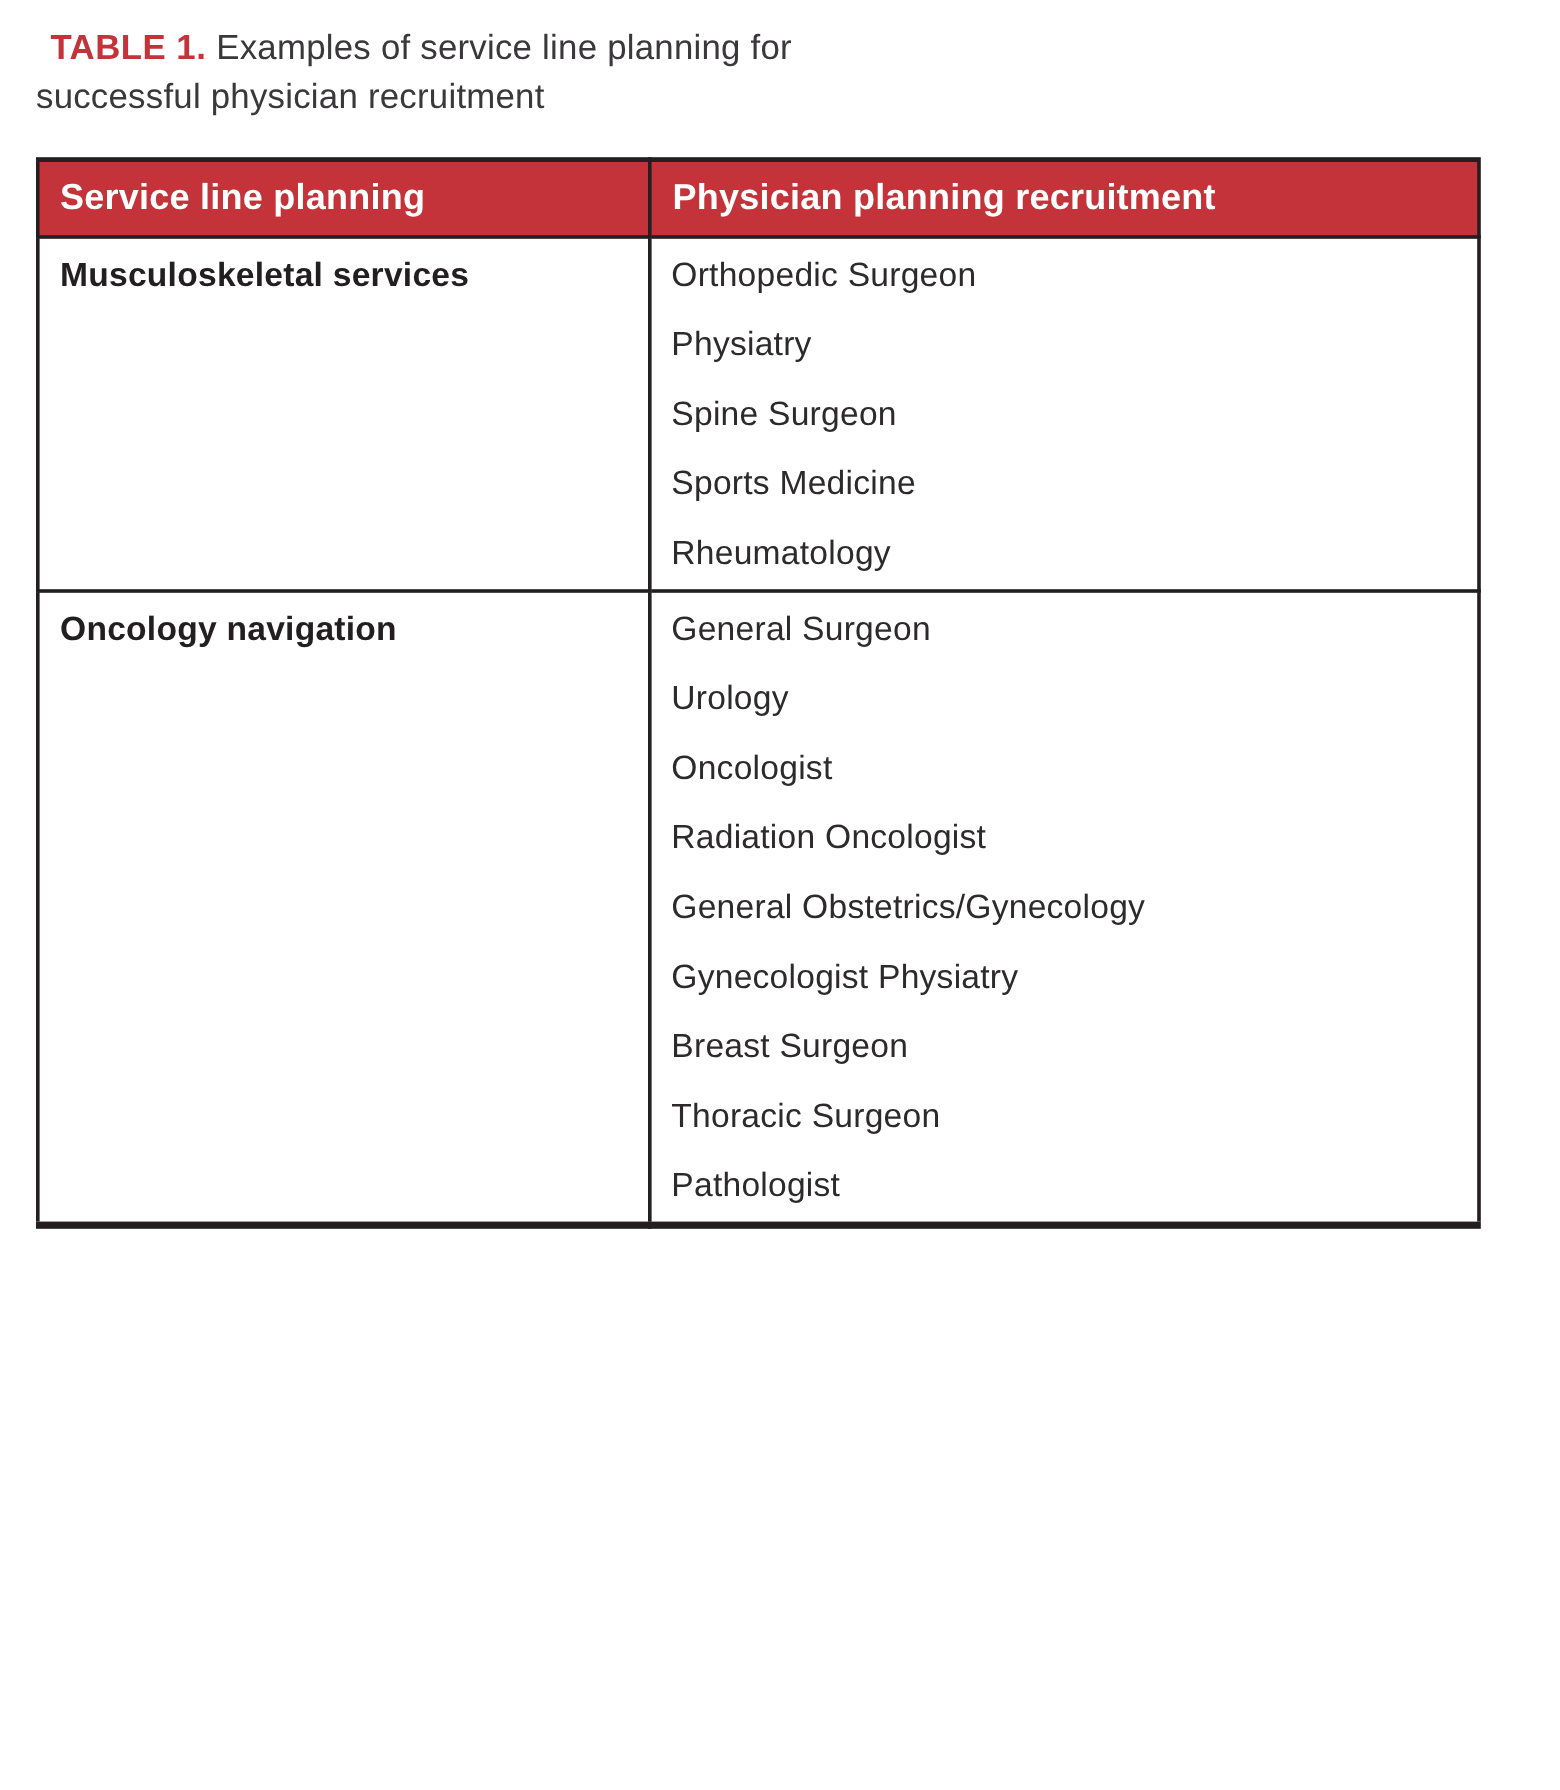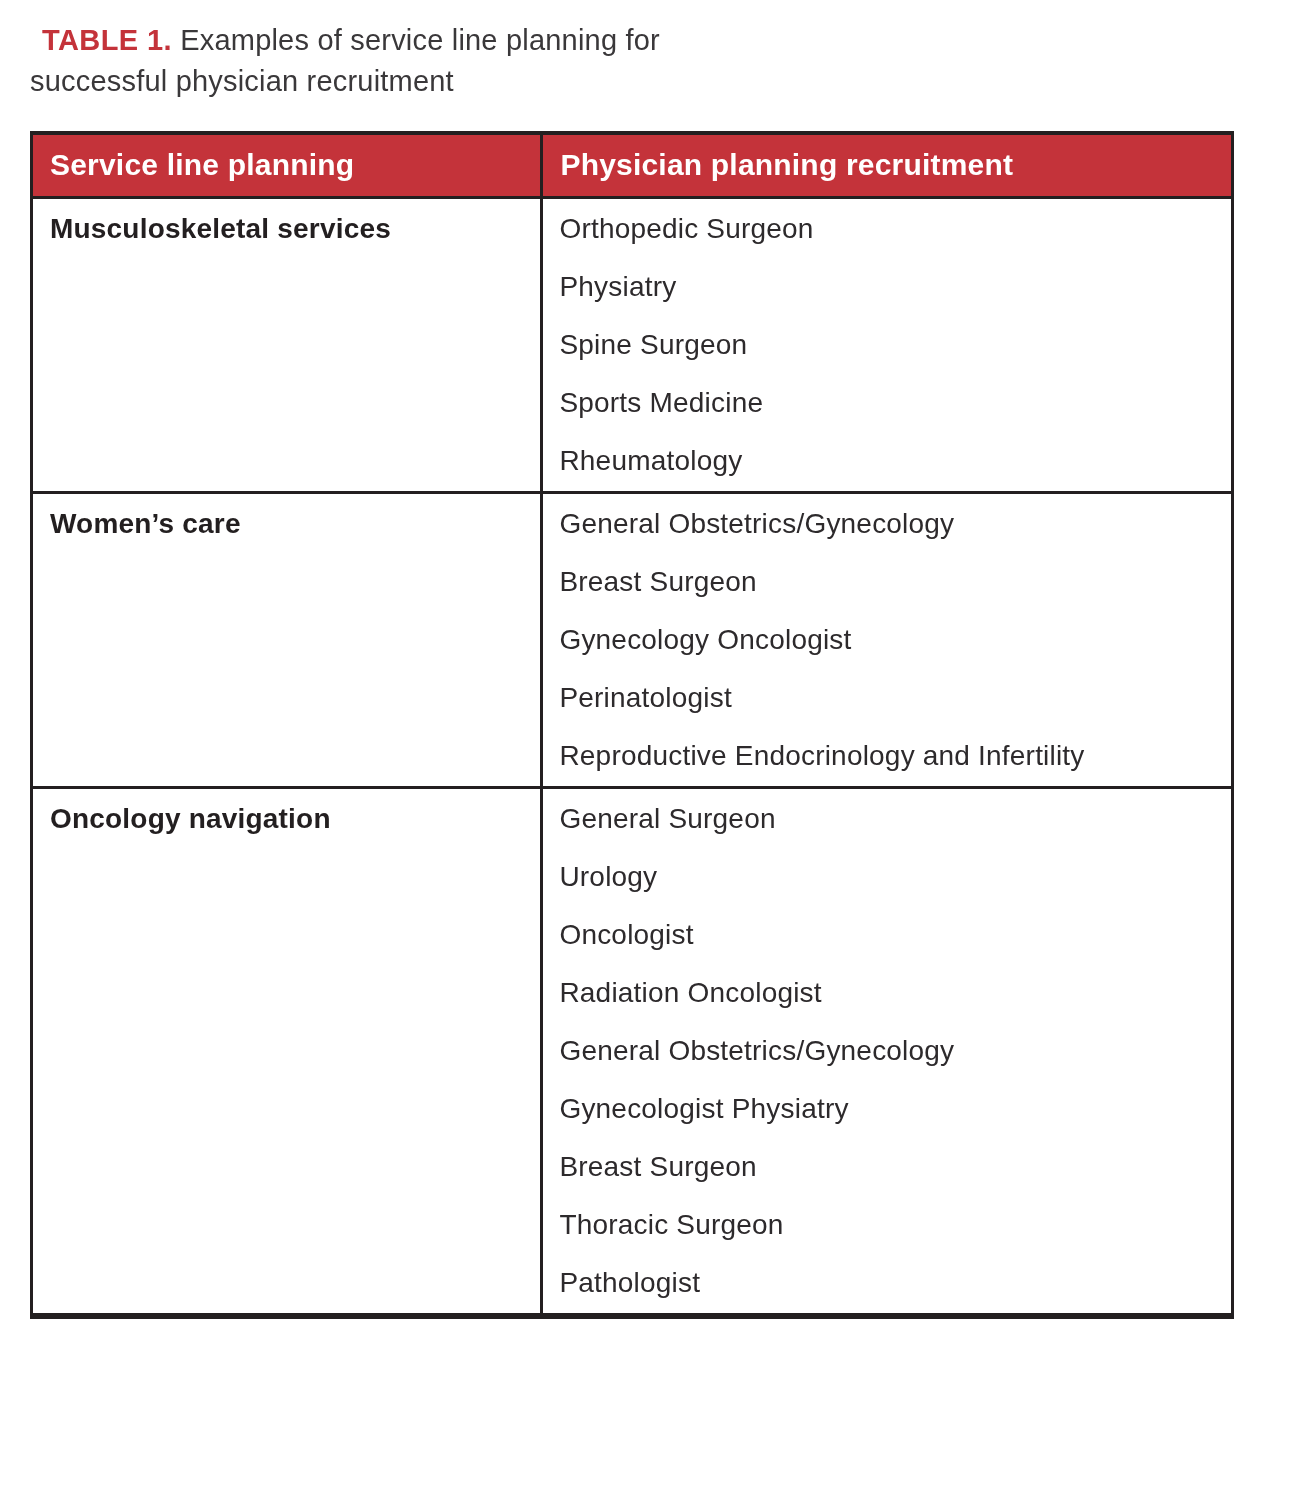--- a/index.html
+++ b/index.html
@@ -92,30 +92,20 @@
         <th class="service-cell">Musculoskeletal services</th>
         <td class="spec-cell">
           <div class="spec-item">Orthopedic Surgeon</div>
           <div class="spec-item">Physiatry</div>
           <div class="spec-item">Spine Surgeon</div>
           <div class="spec-item">Sports Medicine</div>
           <div class="spec-item">Rheumatology</div>
         </td>
       </tr>
       <tr>
-        <th class="service-cell">Women’s care</th>
-        <td class="spec-cell">
-          <div class="spec-item">General Obstetrics/Gynecology</div>
-          <div class="spec-item">Breast Surgeon</div>
-          <div class="spec-item">Gynecology Oncologist</div>
-          <div class="spec-item">Perinatologist</div>
-          <div class="spec-item">Reproductive Endocrinology and Infertility</div>
-        </td>
-      </tr>
-      <tr>
         <th class="service-cell">Oncology navigation</th>
         <td class="spec-cell">
           <div class="spec-item">General Surgeon</div>
           <div class="spec-item">Urology</div>
           <div class="spec-item">Oncologist</div>
           <div class="spec-item">Radiation Oncologist</div>
           <div class="spec-item">General Obstetrics/Gynecology</div>
           <div class="spec-item">Gynecologist Physiatry</div>
           <div class="spec-item">Breast Surgeon</div>
           <div class="spec-item">Thoracic Surgeon</div>

